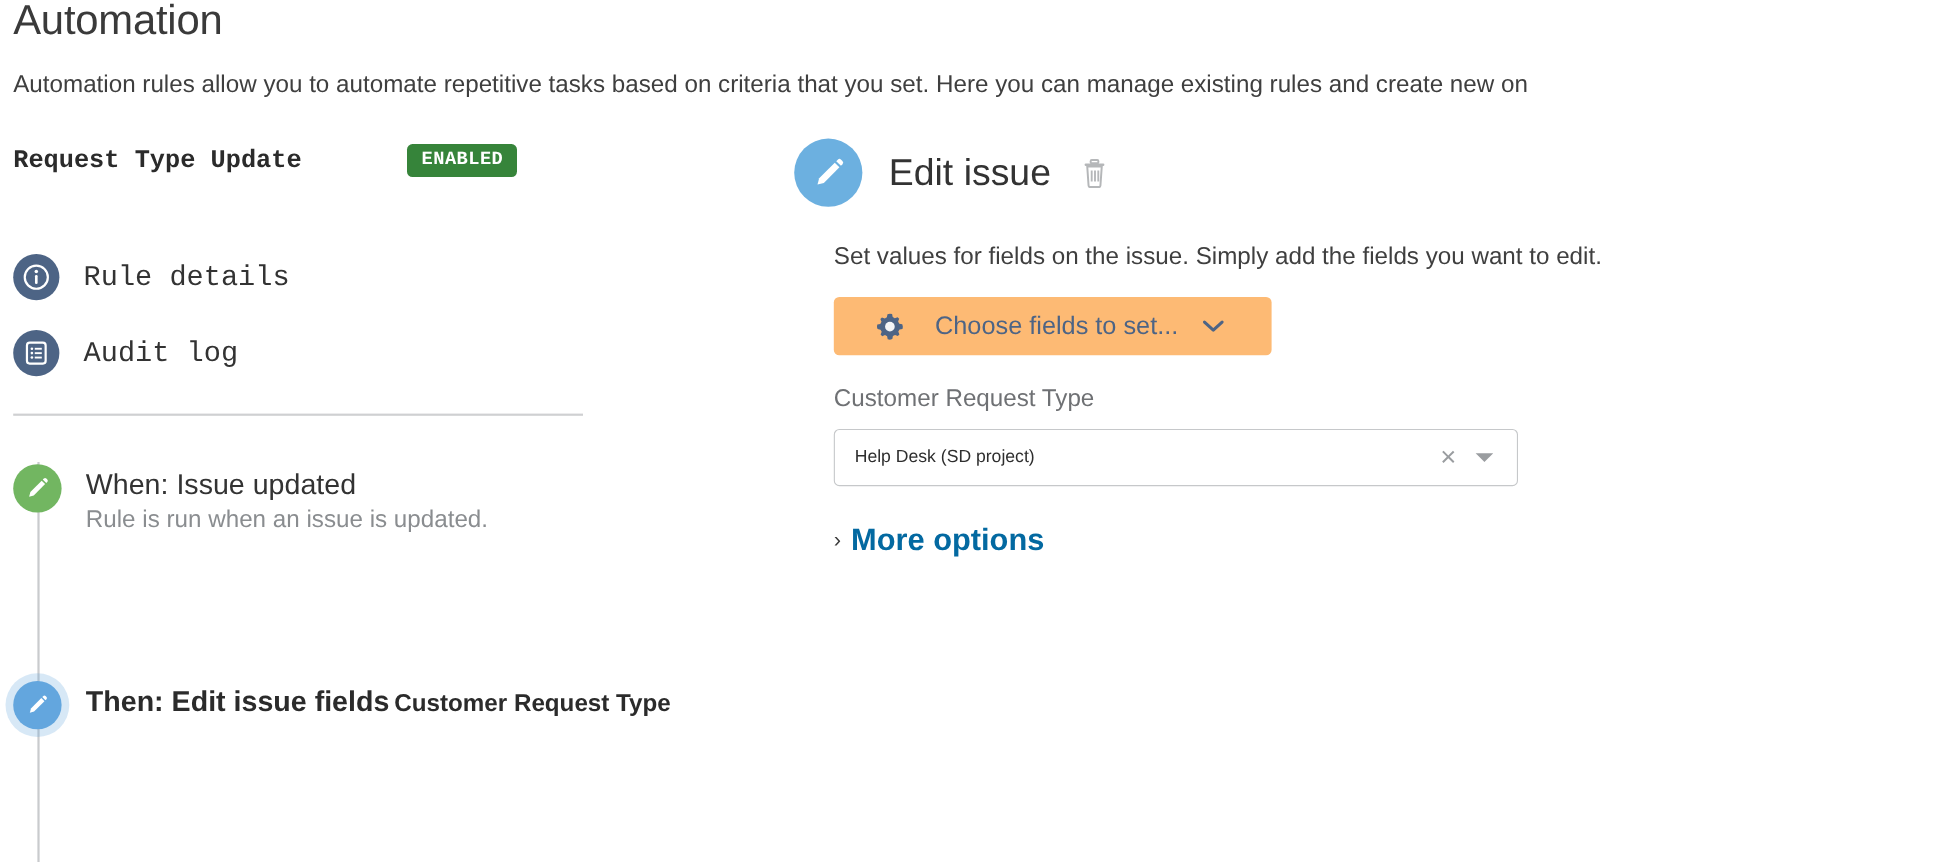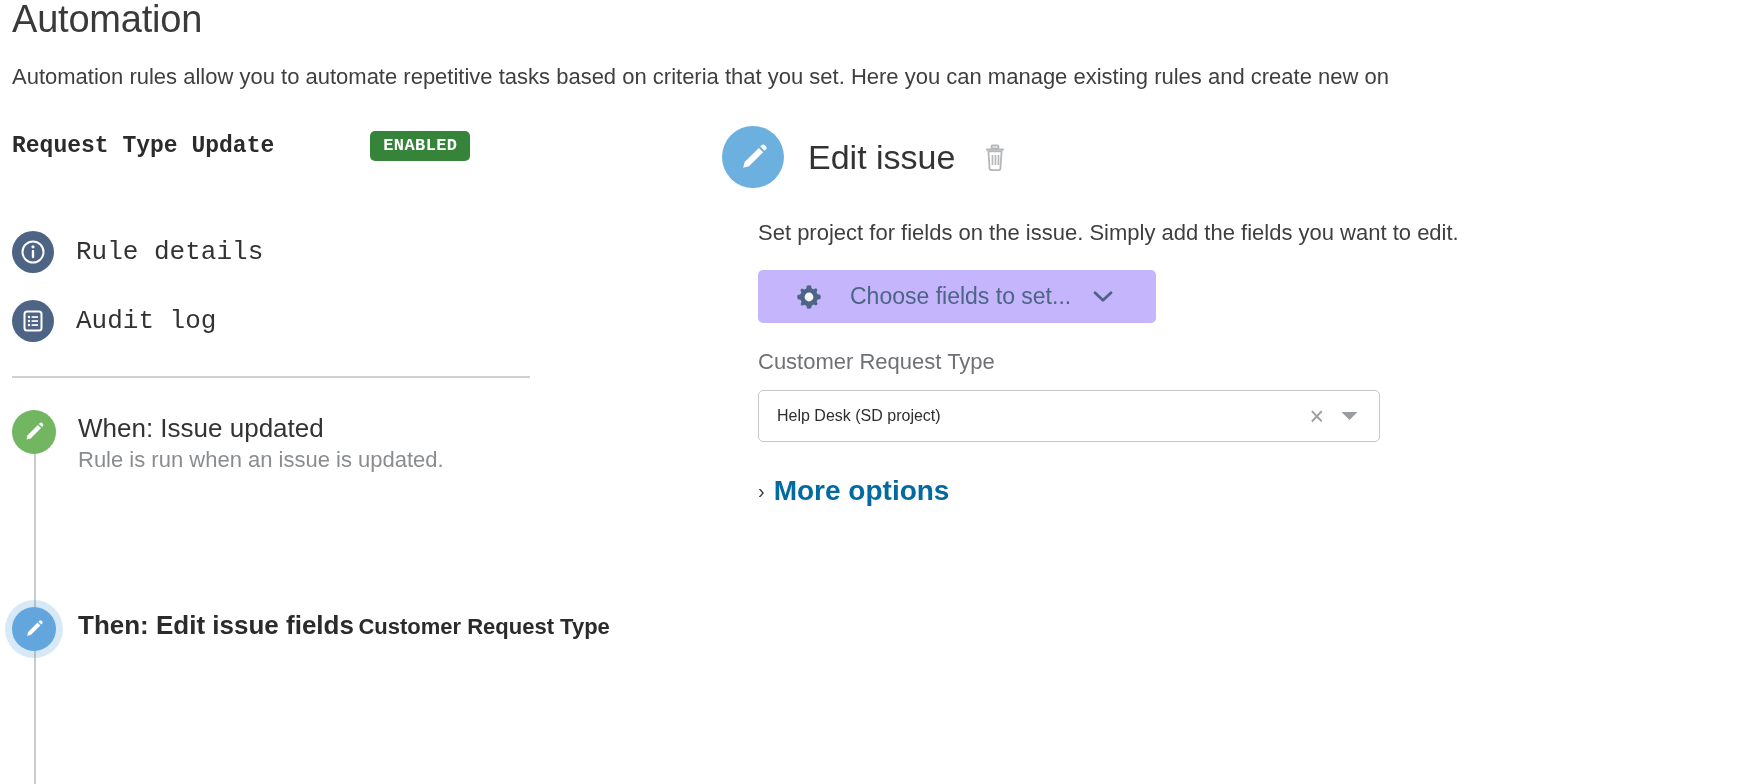--- a/index.html
+++ b/index.html
@@ -131,20 +131,21 @@
     left: 22px;
     top: 10px;
     width: 2px;
     height: 490px;
     background: #c9cbcd;
   }
   .tl-step {
     position: relative;
     display: flex;
     align-items: flex-start;
+    margin-top: 12px;
   }
   .tl-bullet {
     width: 44px;
     height: 44px;
     border-radius: 50%;
     display: flex;
     align-items: center;
     justify-content: center;
     flex: none;
     position: relative;
@@ -226,21 +227,21 @@
     color: #3f3f3f;
     line-height: 30px;
     white-space: nowrap;
   }
 
   .choose-pill {
     margin-top: 22px;
     margin-left: 36px;
     width: 398px;
     height: 53px;
-    background: #c4b5fd;
+    background: #fdba74;
     border-radius: 5px;
     display: flex;
     align-items: center;
     cursor: pointer;
   }
   .gear { margin-left: 36px; display: flex; flex: none; }
   .choose-text {
     margin-left: 26px;
     font-size: 23px;
     color: #4d6485;
@@ -401,21 +402,21 @@
           <rect x="8.5" y="1.5" width="7" height="3" rx="1" fill="none" stroke="#b5b7b9" stroke-width="1.8"></rect>
           <rect x="3" y="4.6" width="18" height="2.2" rx="1.1" fill="#b5b7b9"></rect>
           <path d="M5.4 7.4h13.2l-1.2 17.2a1.6 1.6 0 0 1-1.6 1.5H8.2a1.6 1.6 0 0 1-1.6-1.5z" fill="none" stroke="#b5b7b9" stroke-width="1.8"></path>
           <rect x="8.6" y="11" width="1.7" height="10" fill="#b5b7b9"></rect>
           <rect x="11.6" y="11" width="1.7" height="10" fill="#b5b7b9"></rect>
           <rect x="14.6" y="11" width="1.7" height="10" fill="#b5b7b9"></rect>
         </svg>
       </span>
     </div>
 
-    <div class="panel-desc">Set project for fields on the issue. Simply add the fields you want to edit.</div>
+    <div class="panel-desc">Set values for fields on the issue. Simply add the fields you want to edit.</div>
 
     <div class="choose-pill">
       <span class="gear">
         <svg width="30" height="30" viewBox="0 0 30 30" aria-hidden="true">
           <path d="M15 3.2l2.0 0.35 0.55 2.7 1.9 1.1 2.55-1.0 1.45 1.45-1.0 2.55 1.1 1.9 2.7 0.55L26.8 15l-0.35 2.0-2.7 0.55-1.1 1.9 1.0 2.55-1.45 1.45-2.55-1.0-1.9 1.1-0.55 2.7L15 26.8l-2.0-0.35-0.55-2.7-1.9-1.1-2.55 1.0-1.45-1.45 1.0-2.55-1.1-1.9-2.7-0.55L3.2 15l0.35-2.0 2.7-0.55 1.1-1.9-1.0-2.55 1.45-1.45 2.55 1.0 1.9-1.1 0.55-2.7z" fill="#4d6485"></path>
           <circle cx="15" cy="15" r="4.4" fill="#f4f5f6"></circle>
         </svg>
       </span>
       <span class="choose-text">Choose fields to set...</span>
       <span class="chev-down">

